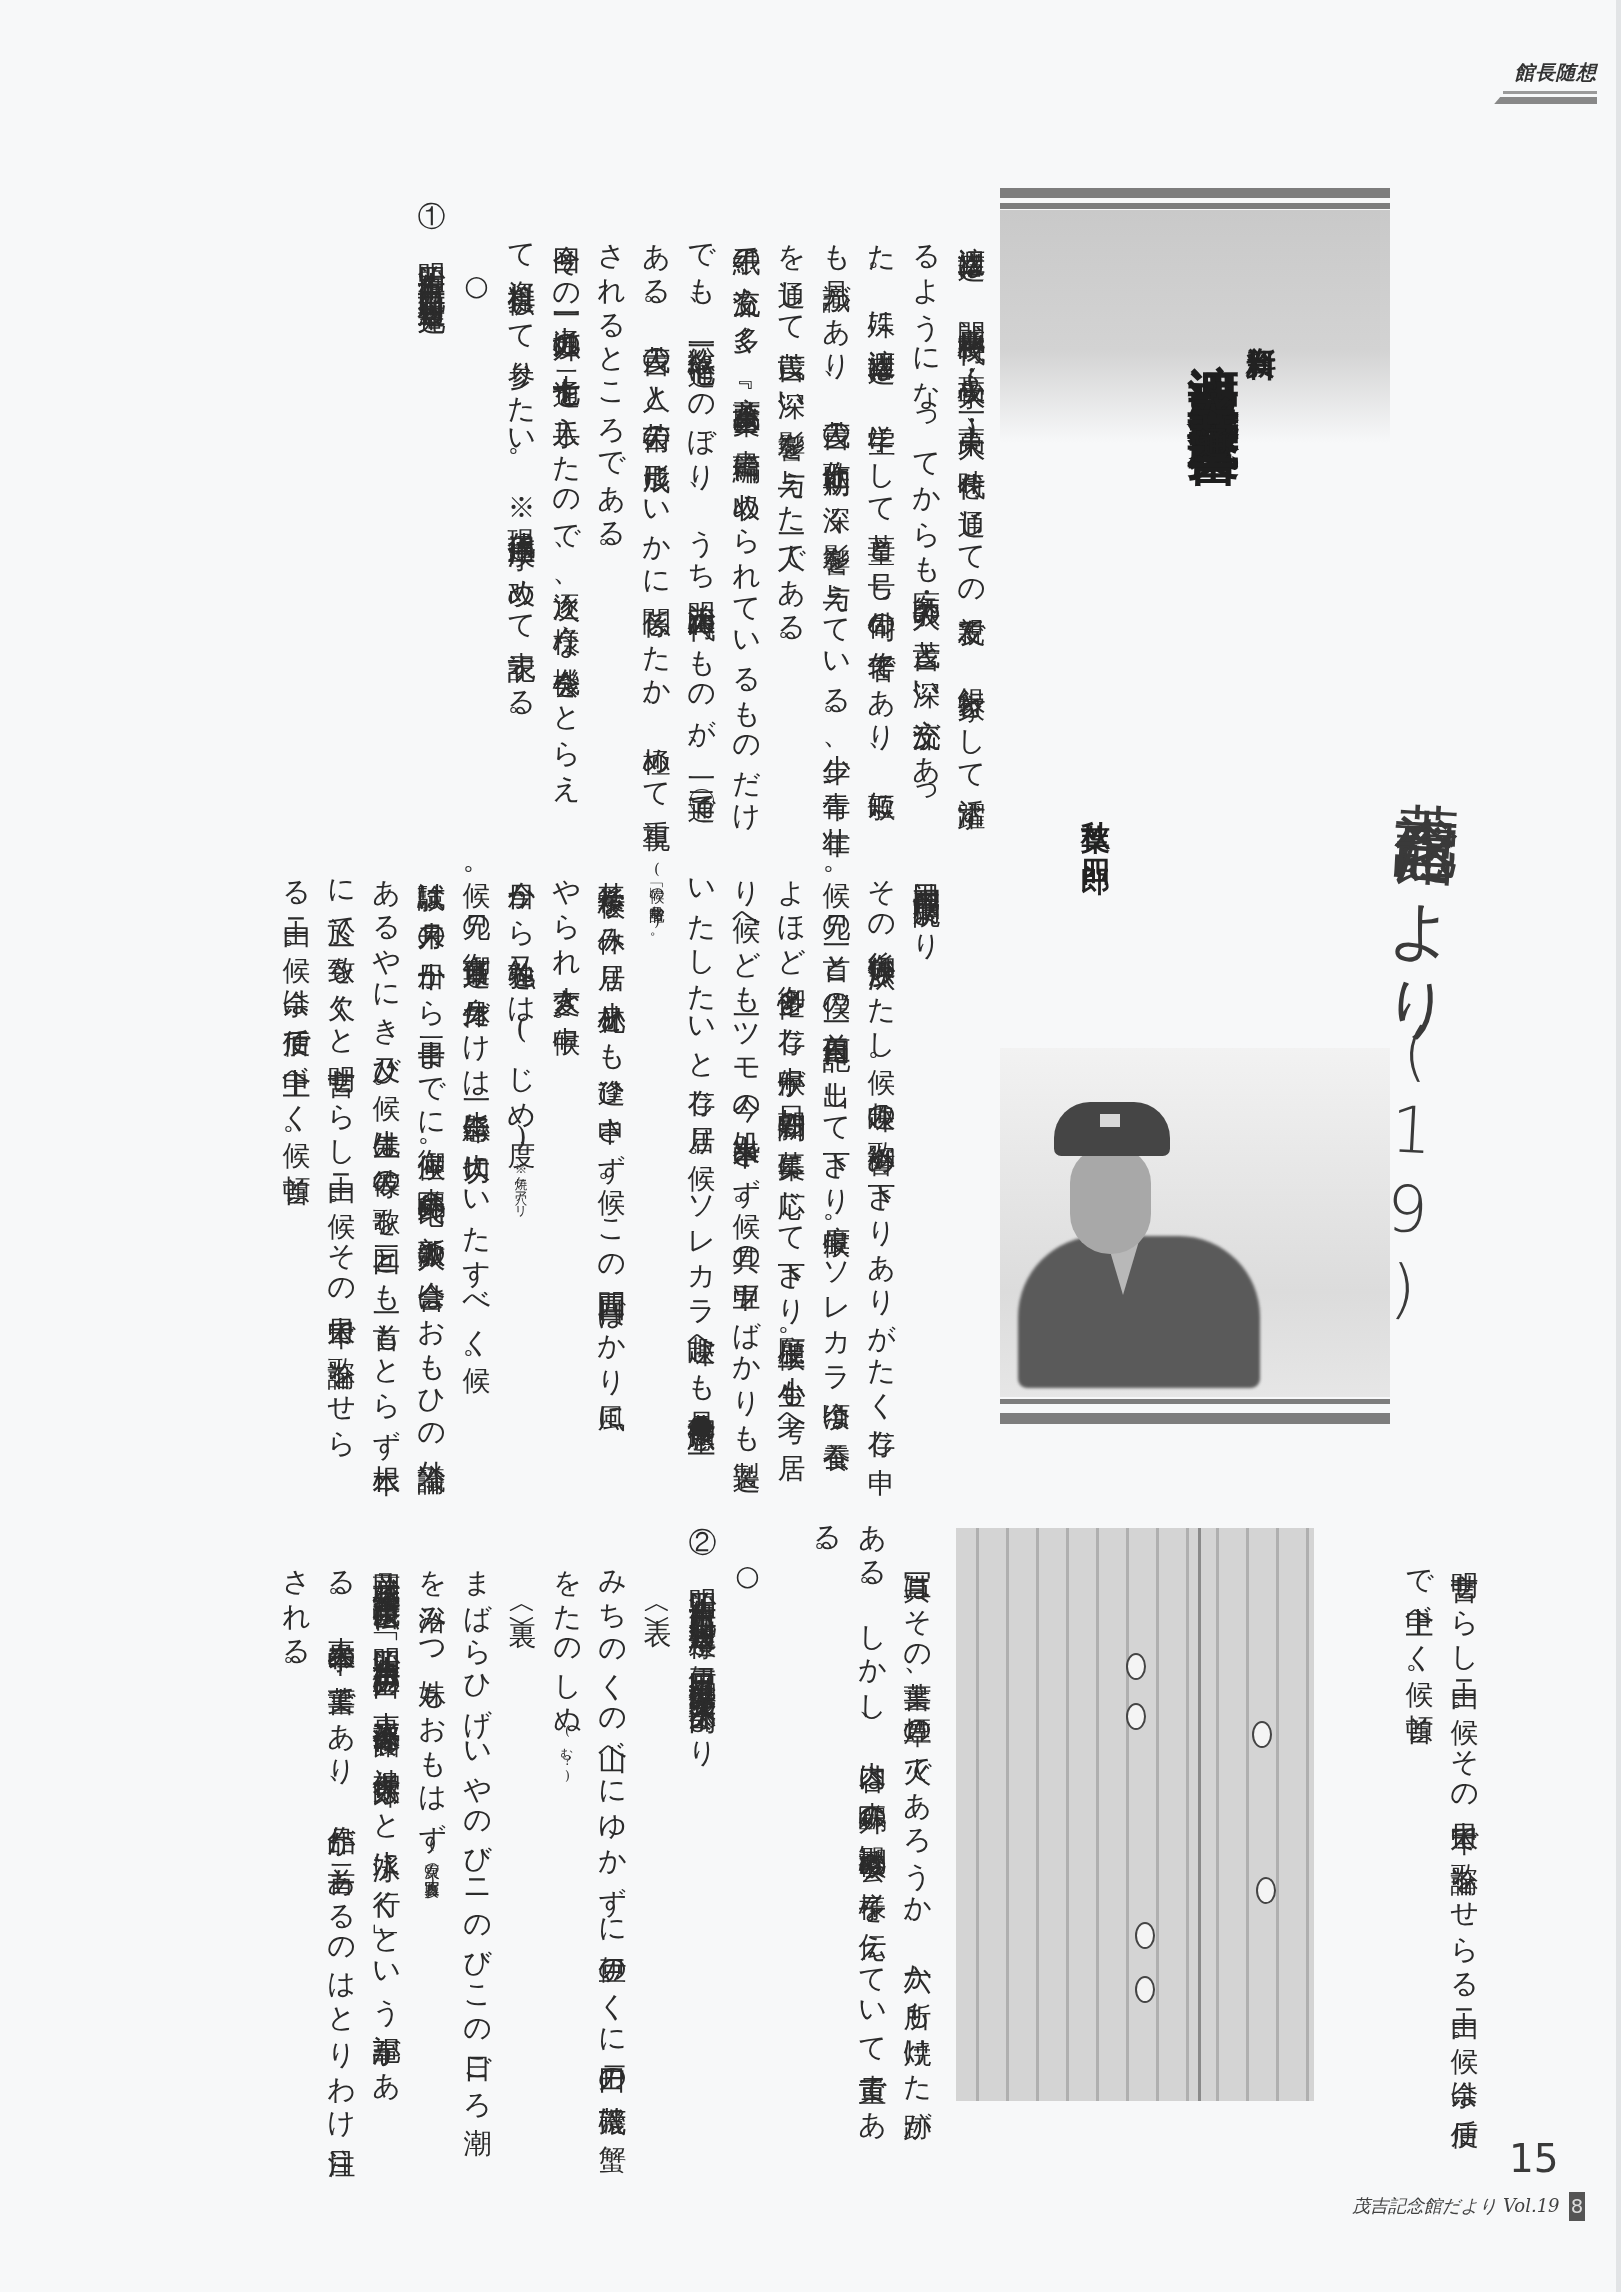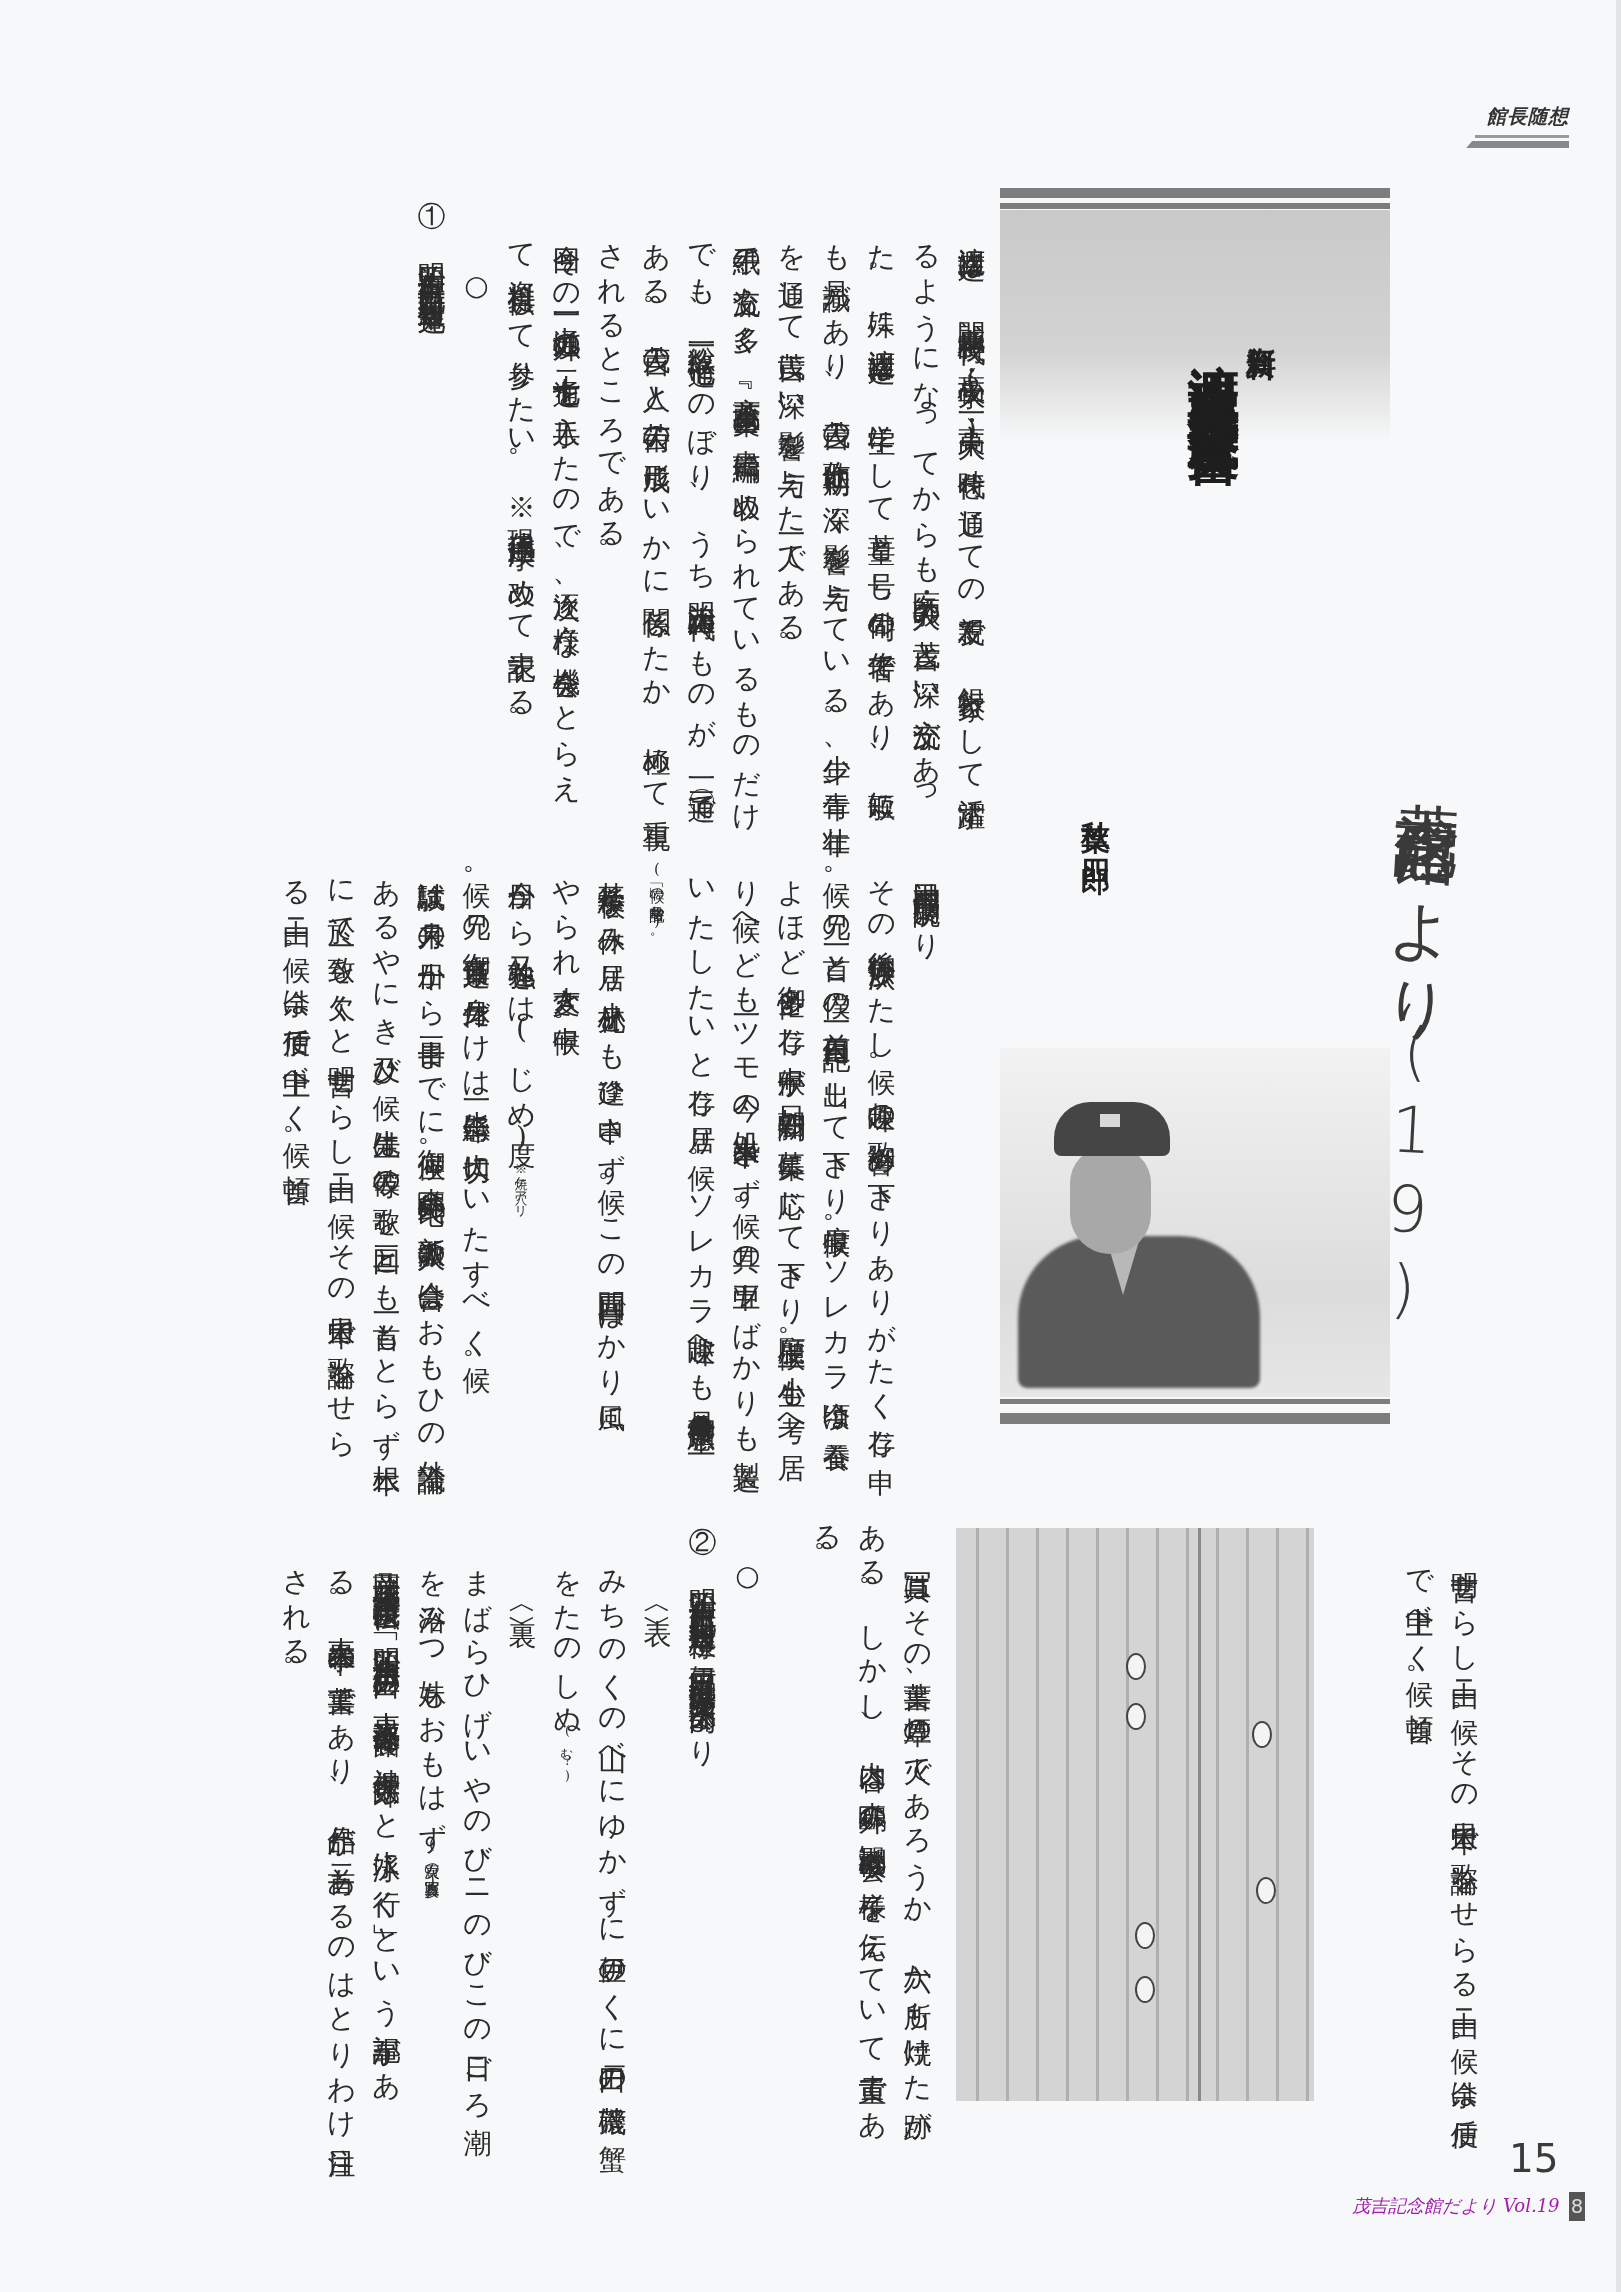--- a/index.html
+++ b/index.html
@@ -5,21 +5,21 @@
   html, body { margin: 0; padding: 0; }
   body {
     width: 1621px; height: 2293px; position: relative; overflow: hidden;
     background: #f7f8f9;
     font-family: "DejaVu Serif", "Liberation Serif", serif;
     color: #2a2a2a;
   }
   .page-edge { position: absolute; right: 0; top: 0; width: 5.4px; height: 2293px; background: #e2e4e6; }
 
   
-  .section-label { position: absolute; right: 52px; top: 59px; width: 107px; height: 54px; margin-top: 44px; }
+  .section-label { position: absolute; right: 24px; top: 59px; width: 107px; height: 54px; }
   .section-label .txt {
     position: absolute; right: 0; top: 0; font-family: "DejaVu Sans", sans-serif;
     font-style: italic; font-weight: bold; font-size: 19.7px; color: #333; letter-spacing: 0.9px;
   }
   .section-label .bar1 { position: absolute; right: 0; top: 32px; width: 94px; height: 2.7px; background: #9a9a9a; }
   .section-label .bar2 { position: absolute; right: 0; top: 38px; width: 103px; height: 7.2px; background: #888;
     clip-path: polygon(6% 0, 100% 0, 100% 100%, 0 100%); }
 
   .vt { writing-mode: vertical-rl; text-orientation: upright; position: absolute; }
 
@@ -65,21 +65,21 @@
   .letter-photo { position: absolute; left: 956px; top: 1528px; width: 358px; height: 573px; background: #d4d4d4;
     background-image: repeating-linear-gradient(90deg, rgba(80,80,80,0.0) 0 19.7px, rgba(80,80,80,0.28) 19.7px 23px, rgba(80,80,80,0.0) 23px 30px); }
   .letter-photo .fold { position: absolute; left: 242px; top: 0; width: 2.7px; height: 573px; background: #8a8a8a; }
   .letter-photo .hole { position: absolute; width: 16px; height: 23px; background: #f4f4f4; border: 2.7px solid #444; border-radius: 50%; }
 
   
   .handwriting { right: 161px; top: 752px; font-family: "DejaVu Sans", sans-serif; font-size: 64px; color: #3a3a3a; font-weight: 200; letter-spacing: 5.4px; transform: rotate(3deg); }
   .hand-num { position: absolute; left: 1509px; top: 2136px; font-family: "DejaVu Sans", sans-serif; font-size: 39px; color: #3a3a3a; font-weight: 400; }
 
   
-  .footer { position: absolute; left: 1352px; top: 2194px; font-family: "DejaVu Serif", serif; font-style: italic; font-size: 18px; color: #a21caf; }
+  .footer { position: absolute; left: 1352px; top: 2194px; font-family: "DejaVu Serif", serif; font-style: italic; font-size: 18px; color: #404040; }
   .footer-tab { position: absolute; left: 1569px; top: 2192px; width: 16px; height: 29px; background: #555; color: #ddd; font-family: "DejaVu Sans", sans-serif; font-size: 19.7px; line-height: 29px; text-align: center; overflow: hidden; }
 </style>
 </head>
 <body>
 
 <div class="page-edge"></div>
 
 <div class="section-label">
   <span class="txt">館長随想</span>
   <div class="bar1"></div>

